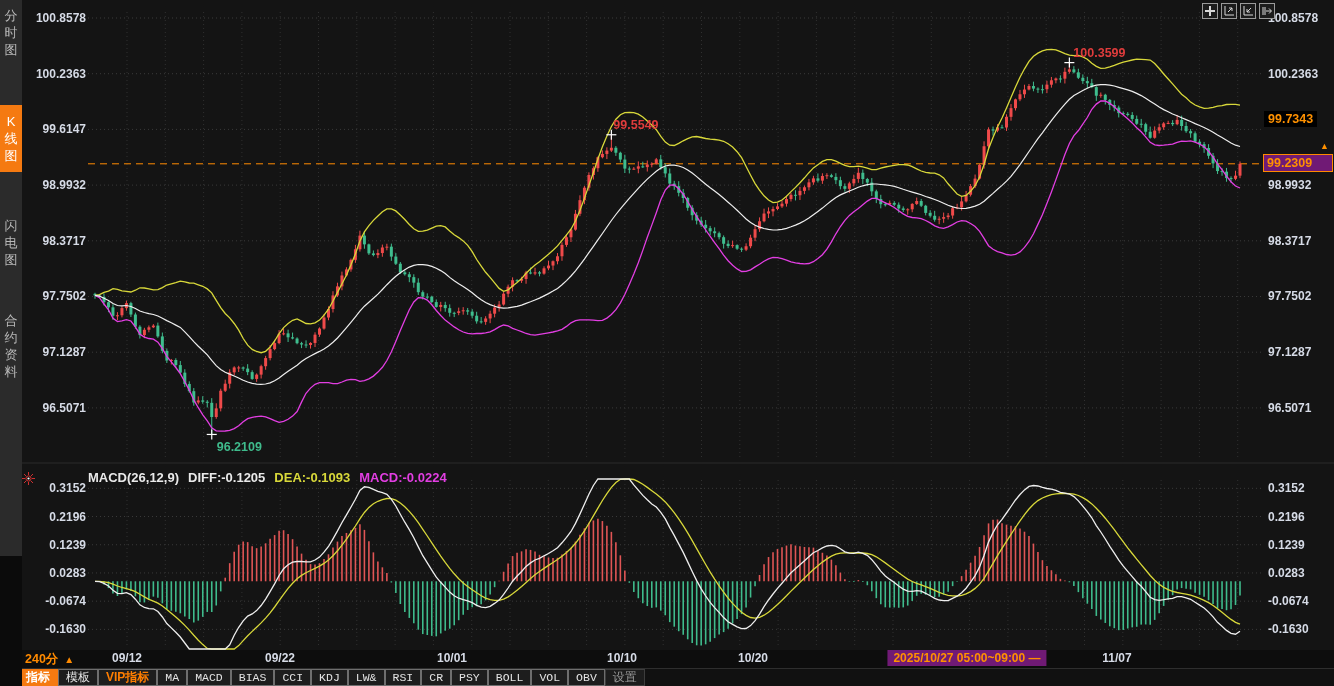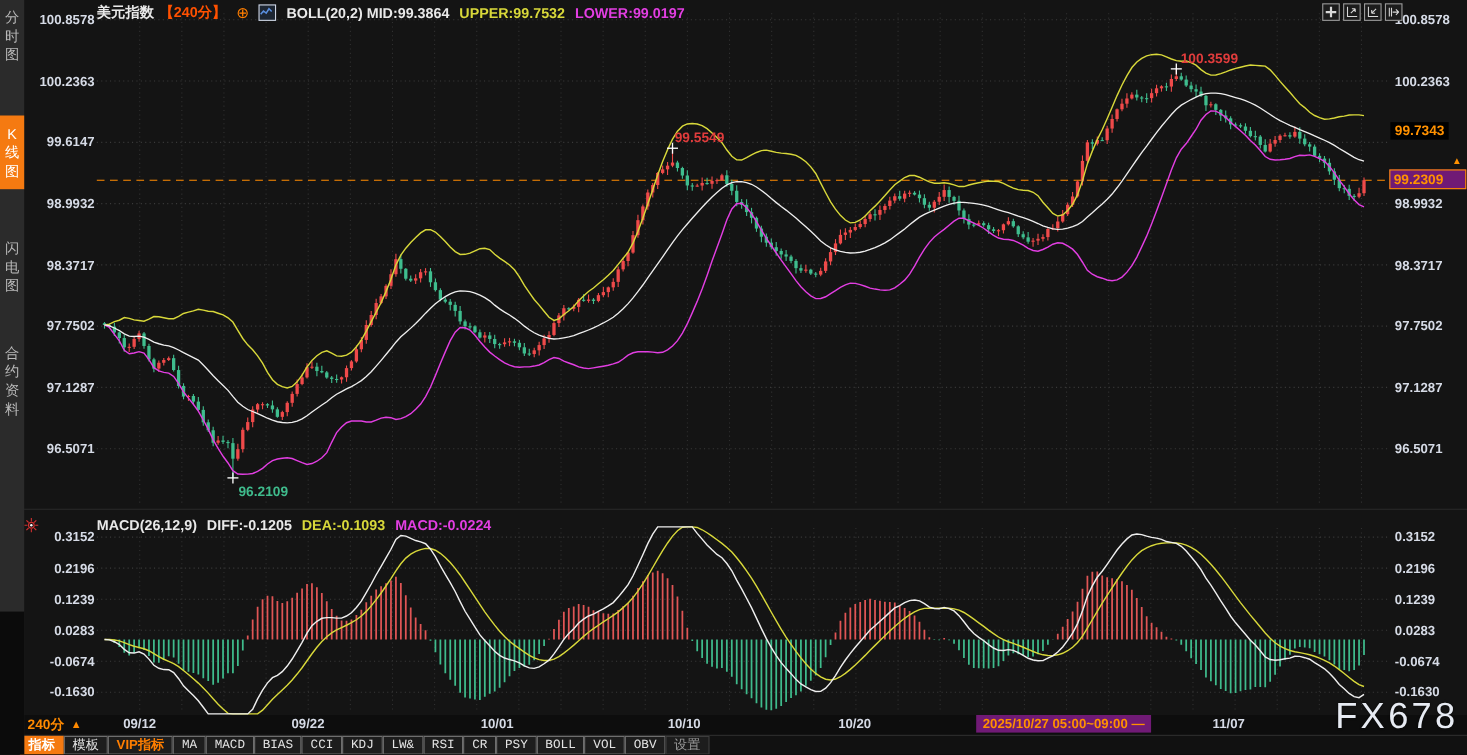--- a/index.html
+++ b/index.html
@@ -951,33 +951,20 @@
         <span>图</span>
       </div>
       <div class="vtab">
         <span>合</span>
         <span>约</span>
         <span>资</span>
         <span>料</span>
       </div>
     </aside>
 
-  <div class="hbar" style="top:2px;">
-    <span class="t-white">美元指数</span>
-    <span class="t-orangered" style="margin-left:-4px;">【240分】</span>
-    <span class="t-orange">⊕</span>
-    <span class="mini-chart-icon">
-      <svg width="12" height="11" viewBox="0 0 12 11">
-          <polyline points="1,7 3.5,4 6,6 8.5,2 11,4.5" fill="none" stroke="#5a8fe0" stroke-width="1.4"></polyline>
-        </svg>
-    </span>
-    <span class="t-white">BOLL(20,2) MID:99.3864</span>
-    <span class="t-yellow">UPPER:99.7532</span>
-    <span class="t-magenta">LOWER:99.0197</span>
-  </div>
 
   <div id="winicons">
     <span class="wicon">
       <svg width="10" height="10" viewBox="0 0 10 10">
           <path d="M4 0h2v4h4v2H6v4H4V6H0V4h4z" fill="#d8d8d8"></path>
         </svg>
     </span>
     <span class="wicon">
       <svg width="10" height="10" viewBox="0 0 10 10">
           <path d="M1 0v9h9" fill="none" stroke="#d8d8d8"></path>
@@ -1027,21 +1014,21 @@
 
   <div id="xaxis">
     <span id="period-label">
       <span>240分</span>
       <span class="tri">▲</span>
     </span>
   <span class="xlab" style="left: 127px;">09/12</span>
       <span class="xlab" style="left: 280px;">09/22</span>
       <span class="xlab" style="left: 452px;">10/01</span>
       <span class="xlab" style="left: 622px;">10/10</span>
-      <span class="xlab" style="left: 777px;">10/20</span>
+      <span class="xlab" style="left: 753px;">10/20</span>
       <span class="xlab" style="left: 1117px;">11/07</span>
       <span id="xhighlight" style="left: 967px;">2025/10/27 05:00~09:00 —</span>
     </div>
 
   <div id="toolbar">
       <span class="tbtn selected">指标</span>
       <span class="tbtn normal">模板</span>
       <span class="tbtn vip">VIP指标</span>
       <span class="tbtn mono">MA</span>
       <span class="tbtn mono">MACD</span>
@@ -1051,21 +1038,20 @@
       <span class="tbtn mono">LW&amp;</span>
       <span class="tbtn mono">RSI</span>
       <span class="tbtn mono">CR</span>
       <span class="tbtn mono">PSY</span>
       <span class="tbtn mono">BOLL</span>
       <span class="tbtn mono">VOL</span>
       <span class="tbtn mono">OBV</span>
       <span class="tbtn dim">设置</span>
     </div>
 
-  <div id="watermark">FX678</div>
 <div class="tick l" style="top: 11px;">100.8578</div>
     <div class="tick r" style="top: 11px;">100.8578</div>
     <div class="tick l" style="top: 66.6974px;">100.2363</div>
     <div class="tick r" style="top: 66.6974px;">100.2363</div>
     <div class="tick l" style="top: 122.404px;">99.6147</div>
     <div class="tick l" style="top: 178.101px;">98.9932</div>
     <div class="tick r" style="top: 178.101px;">98.9932</div>
     <div class="tick l" style="top: 233.799px;">98.3717</div>
     <div class="tick r" style="top: 233.799px;">98.3717</div>
     <div class="tick l" style="top: 289.496px;">97.7502</div>

